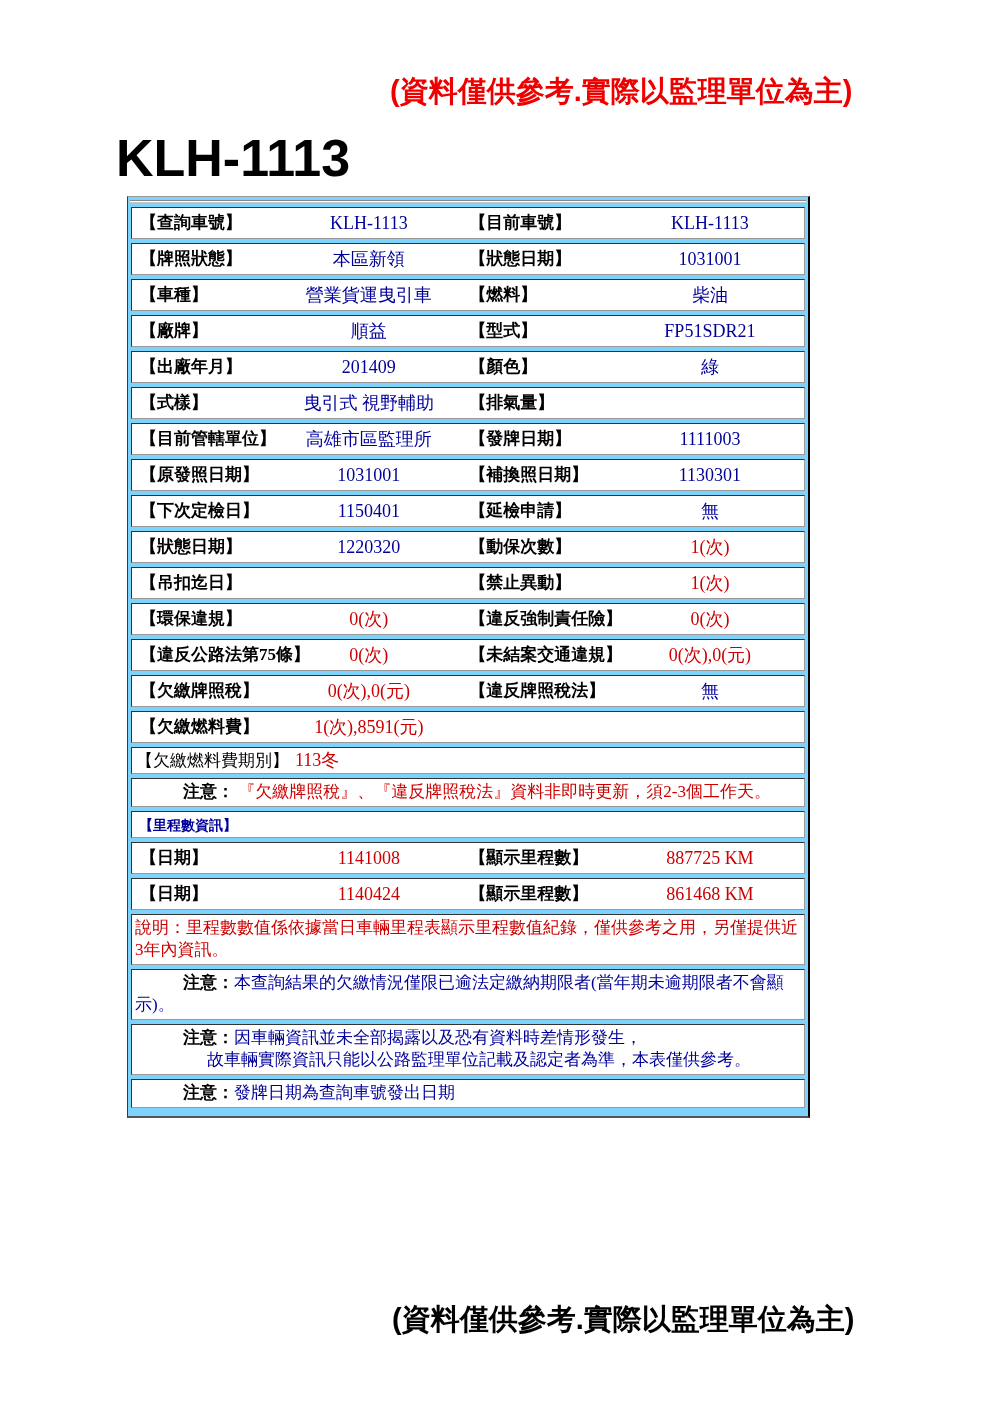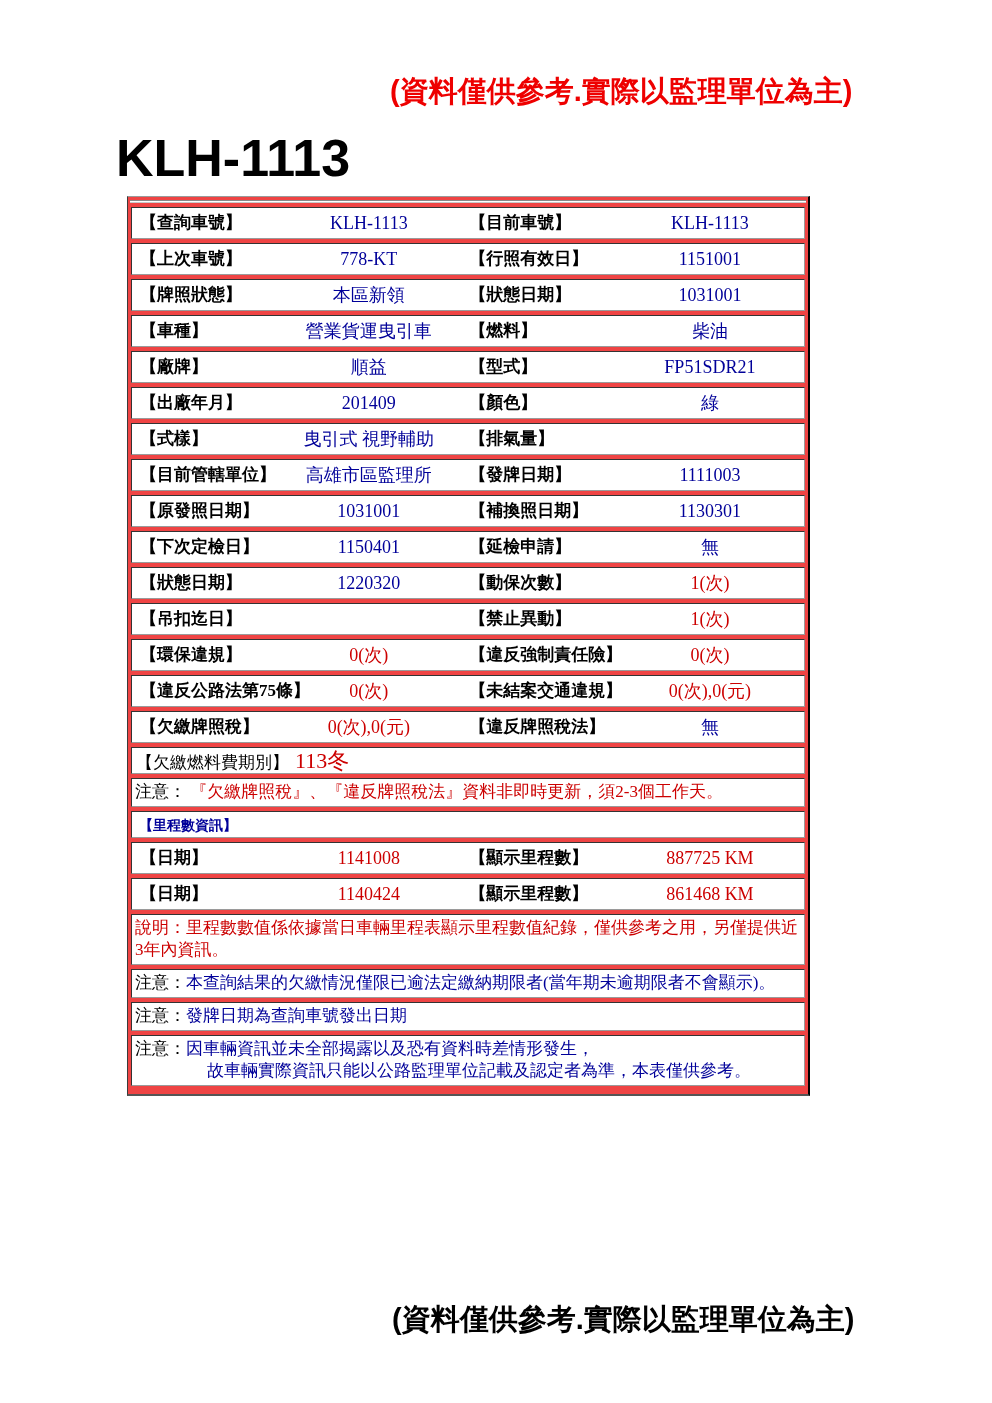--- a/index.html
+++ b/index.html
@@ -18,21 +18,21 @@
     font-family:"Liberation Sans","DejaVu Sans",sans-serif;
     font-weight:bold;font-size:52px;color:#000;letter-spacing:0px;
   }
   .frame{
     position:absolute;left:127px;top:196px;width:676px;
     border-top:1px solid #9a9a9a;
     border-left:1px solid #3a3a3a;
     border-right:2px solid #000;
     border-bottom:2px solid #555;
     padding:2px 2px 4px 2px;
-    background:#ef4444;
+    background:#7dd3fc;
   }
   .top-groove{
     height:1px;background:#fff;
     border-top:1px solid #888;border-bottom:1px solid #c8c8c8;
     margin:1px 0 4px 0;
   }
   .row{
     border:1px solid;border-color:#333 #9a9a9a #9a9a9a #333;
     margin:0 1px 4px 1px;background:#fff;
   }
@@ -40,30 +40,30 @@
     display:grid;grid-template-columns:21.5% 27.5% 23% 28%;
     align-items:center;height:30px;
   }
   .row.fields .cell{white-space:nowrap;line-height:30px;}
   .row.fields .label{
     padding-left:8px;font-weight:bold;font-size:17px;text-align:left;
   }
   .row.fields .value{text-align:center;font-size:18px;}
   .row.inline{height:25px;line-height:25px;padding-left:4px;white-space:nowrap;}
   .row.inline .label{font-weight:normal;font-size:17px;}
-  .row.inline .value{font-size:22px;padding-left:6px;}
+  .row.inline .value{font-size:18px;padding-left:6px;}
   .row.section{height:25px;line-height:25px;padding-left:7px;}
   .row.section .label{font-weight:bold;font-size:14px;}
   .row.note{padding:2px 3px 3px 3px;font-size:17px;}
   .note-line{line-height:22px;}
   .note-line.indent{padding-left:72px;}
   .c-blue{color:#000099;}
   .c-red{color:#cc0000;}
   .c-black{color:#000000;}
-  .seg-b{font-weight:normal;}
+  .seg-b{font-weight:bold;margin-left:48px;}
   .bottom-notice{
     position:absolute;left:392px;top:1300px;
     font-family:"Liberation Sans","DejaVu Sans",sans-serif;
     font-weight:bold;font-size:29px;color:#000;white-space:nowrap;
   }
 </style>
 </head>
 <body>
 
 <div class="top-notice">(資料僅供參考.實際以監理單位為主)</div>
@@ -73,26 +73,20 @@
 <div class="frame">
   <div class="top-groove"></div>
   <div id="table-body">
       <div class="row fields">
         <span class="cell label">【查詢車號】</span>
         <span class="cell value c-blue">KLH-1113</span>
         <span class="cell label">【目前車號】</span>
         <span class="cell value c-blue">KLH-1113</span>
       </div>
       <div class="row fields">
-        <span class="cell label">【上次車號】</span>
-        <span class="cell value c-blue">778-KT</span>
-        <span class="cell label">【行照有效日】</span>
-        <span class="cell value c-blue">1151001</span>
-      </div>
-      <div class="row fields">
         <span class="cell label">【牌照狀態】</span>
         <span class="cell value c-blue">本區新領</span>
         <span class="cell label">【狀態日期】</span>
         <span class="cell value c-blue">1031001</span>
       </div>
       <div class="row fields">
         <span class="cell label">【車種】</span>
         <span class="cell value c-blue">營業貨運曳引車</span>
         <span class="cell label">【燃料】</span>
         <span class="cell value c-blue">柴油</span>
@@ -155,20 +149,26 @@
         <span class="cell value c-red">0(次)</span>
         <span class="cell label">【未結案交通違規】</span>
         <span class="cell value c-red">0(次),0(元)</span>
       </div>
       <div class="row fields">
         <span class="cell label">【欠繳牌照稅】</span>
         <span class="cell value c-red">0(次),0(元)</span>
         <span class="cell label">【違反牌照稅法】</span>
         <span class="cell value c-blue">無</span>
       </div>
+      <div class="row fields">
+        <span class="cell label">【欠繳燃料費】</span>
+        <span class="cell value c-red">1(次),8591(元)</span>
+        <span class="cell label"></span>
+        <span class="cell value c-blue"></span>
+      </div>
       <div class="row inline"><span class="label">【欠繳燃料費期別】</span><span class="value c-red">113冬</span></div>
       <div class="row note">
         <div class="note-line"><span class="c-black seg-b">注意：</span><span class="c-red"> 『欠繳牌照稅』、『違反牌照稅法』資料非即時更新，須2-3個工作天。</span></div>
       </div>
       <div class="row section"><span class="label c-blue">【里程數資訊】</span></div>
       <div class="row fields">
         <span class="cell label">【日期】</span>
         <span class="cell value c-red">1141008</span>
         <span class="cell label">【顯示里程數】</span>
         <span class="cell value c-red">887725 KM</span>
@@ -179,22 +179,22 @@
         <span class="cell label">【顯示里程數】</span>
         <span class="cell value c-red">861468 KM</span>
       </div>
       <div class="row note">
         <div class="note-line"><span class="c-red">說明：</span><span class="c-red">里程數數值係依據當日車輛里程表顯示里程數值紀錄，僅供參考之用，另僅提供近3年內資訊。</span></div>
       </div>
       <div class="row note">
         <div class="note-line"><span class="c-black seg-b">注意：</span><span class="c-blue">本查詢結果的欠繳情況僅限已逾法定繳納期限者(當年期未逾期限者不會顯示)。</span></div>
       </div>
       <div class="row note">
-        <div class="note-line"><span class="c-black seg-b">注意：</span><span class="c-blue">發牌日期為查詢車號發出日期</span></div>
-      </div>
-      <div class="row note">
         <div class="note-line"><span class="c-black seg-b">注意：</span><span class="c-blue">因車輛資訊並未全部揭露以及恐有資料時差情形發生，</span></div>
         <div class="note-line indent"><span class="c-blue">故車輛實際資訊只能以公路監理單位記載及認定者為準，本表僅供參考。</span></div>
       </div>
+      <div class="row note">
+        <div class="note-line"><span class="c-black seg-b">注意：</span><span class="c-blue">發牌日期為查詢車號發出日期</span></div>
+      </div>
     </div>
 </div>
 
 <div class="bottom-notice">(資料僅供參考.實際以監理單位為主)</div>
 
 </body></html>

